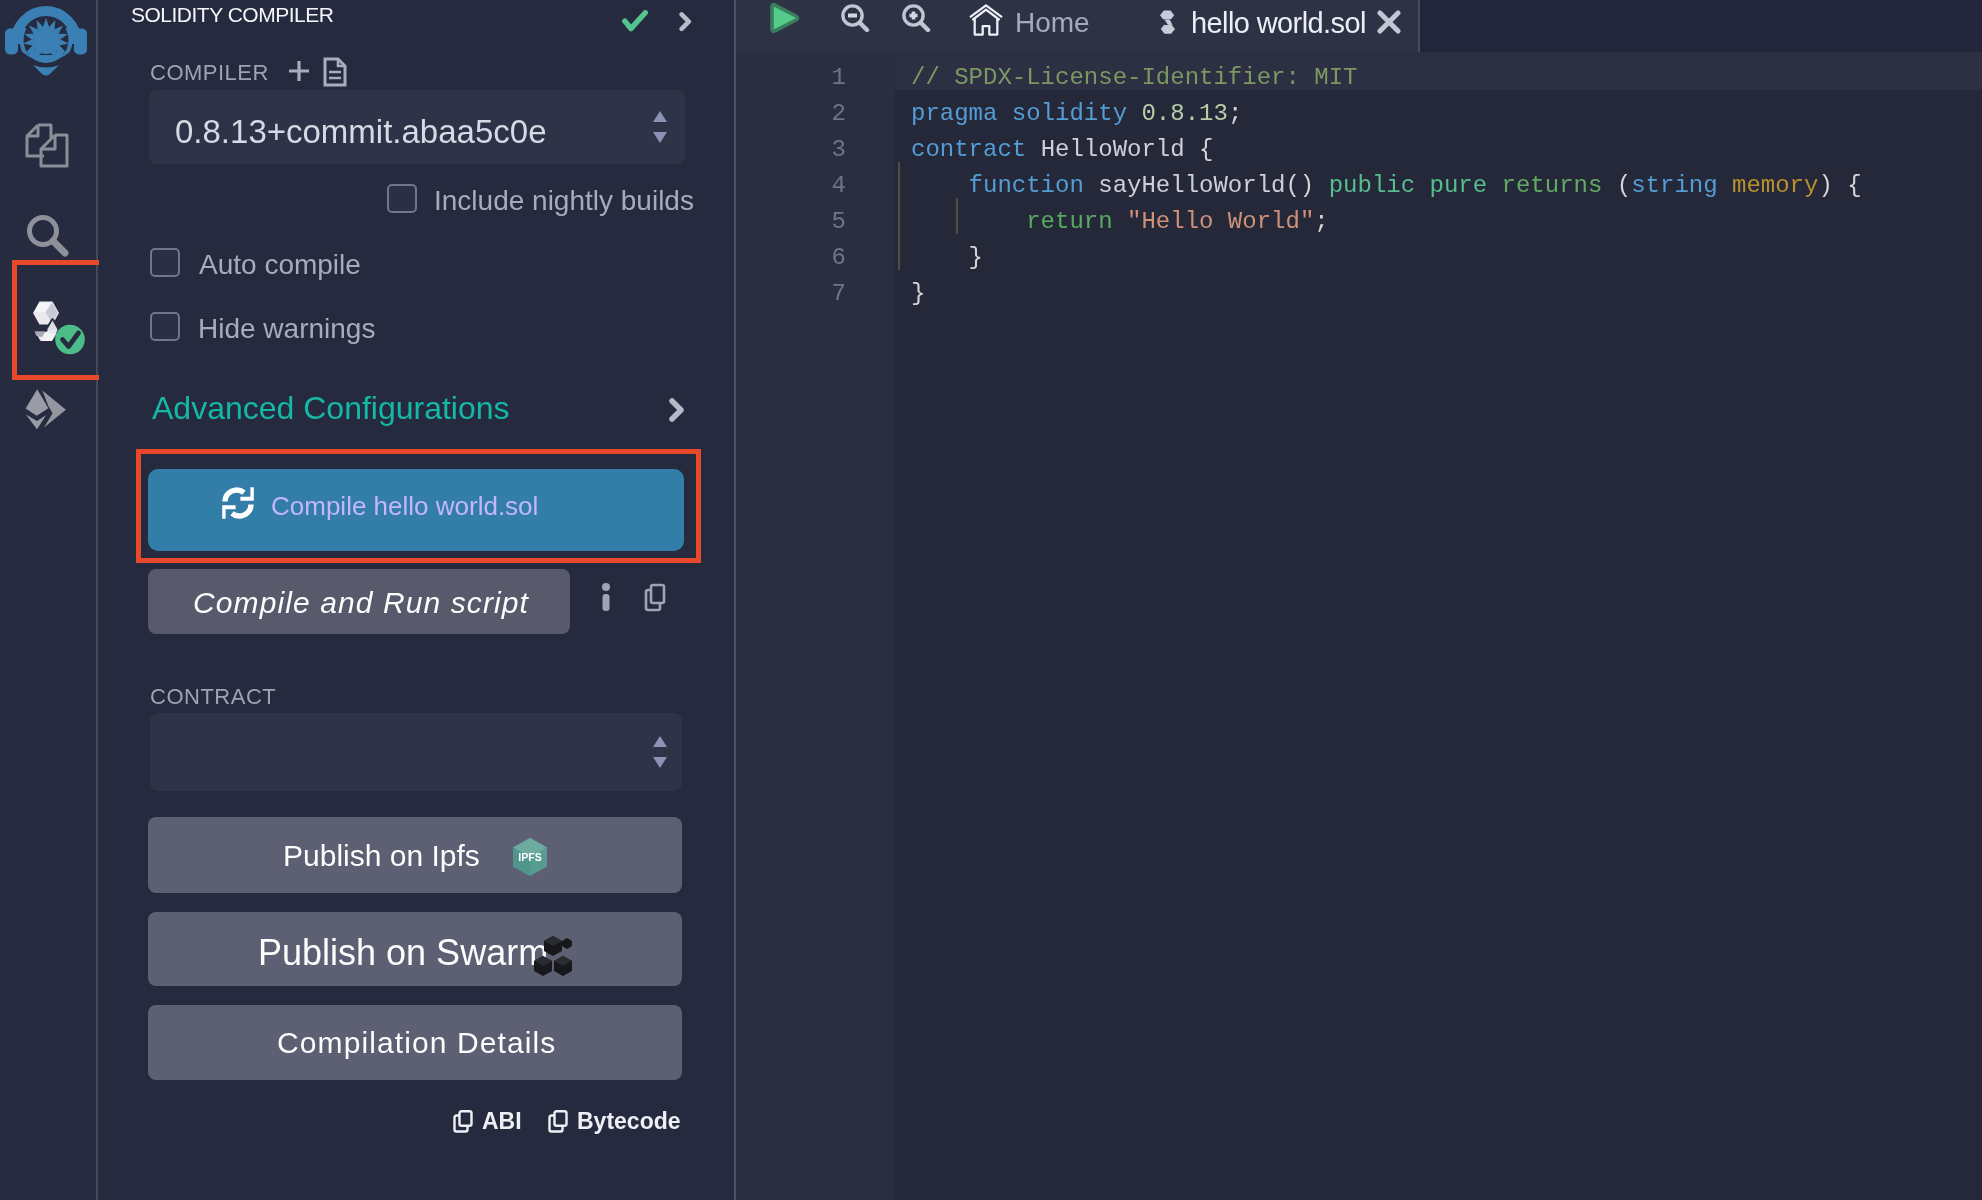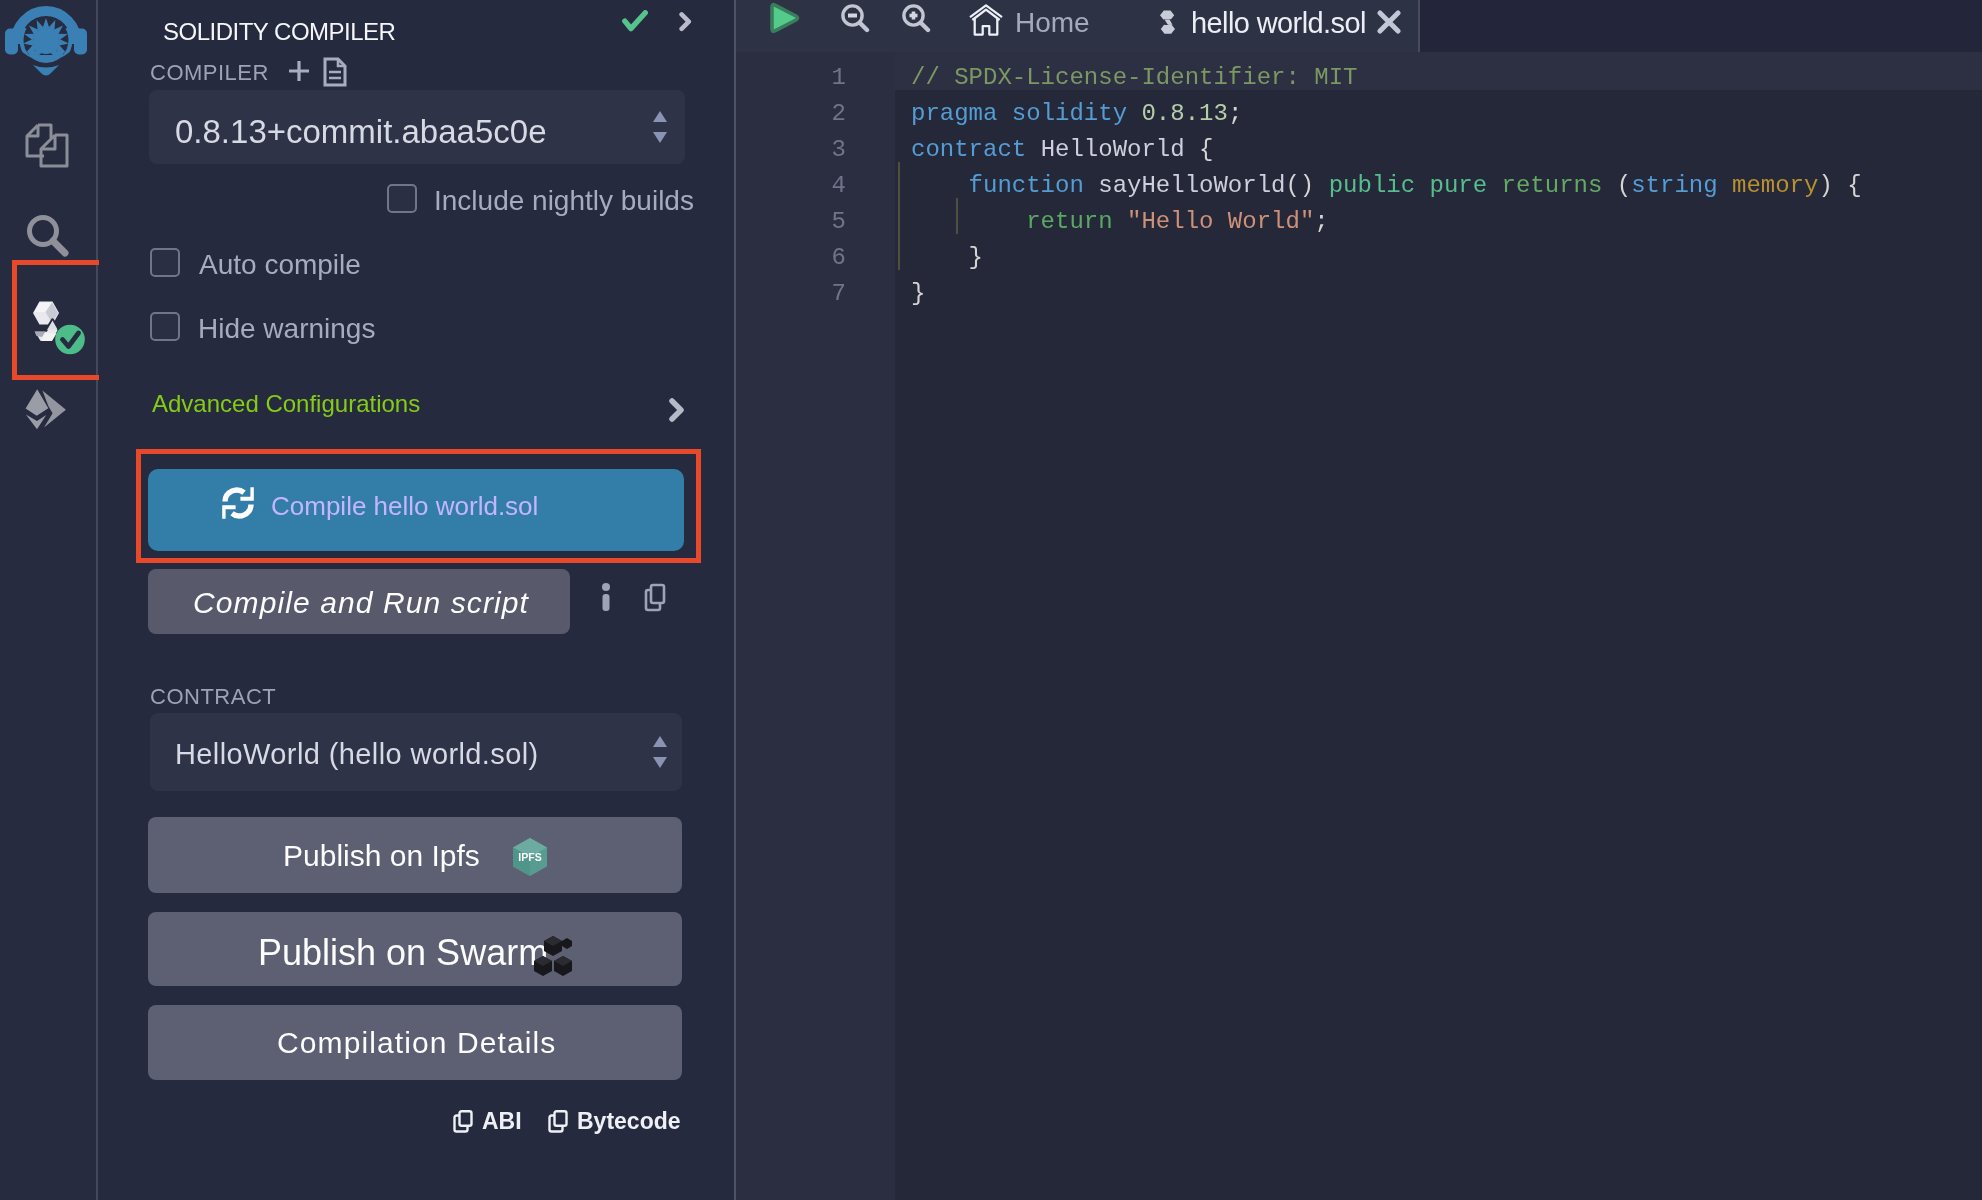--- a/index.html
+++ b/index.html
@@ -71,21 +71,21 @@
       <polygon points="17.2,5.2 28.3,24.2 16.7,31.7 5.6,24.4" fill="#9a9ca6"></polygon>
       <polygon points="22.4,6.6 45.9,25.8 24,43.6 32.6,29.3 28.3,22" fill="#94969f"></polygon>
       <polygon points="5.9,30.4 17,37.1 26.2,31 17,45.3" fill="#9a9ca6"></polygon>
     </g>
   </svg>
 
   <div class="abs" style="left:12px;top:260px;width:93px;height:120px;border:5px solid #e8492b;"></div>
 
   <div class="abs" style="left:99px;top:0;width:637px;height:1200px;background:#262a3e;border-right:2px solid #4e5266;"></div>
 
-  <div class="abs" style="left:131px;top:18px;width:460px;font-size:24px;letter-spacing:-0.5px;color:#f5f6fa;margin-left:32px;">SOLIDITY COMPILER</div>
+  <div class="abs" style="left:131px;top:3px;width:460px;font-size:21px;letter-spacing:-0.5px;color:#f5f6fa;">SOLIDITY COMPILER</div>
   <svg class="abs" style="left:621px;top:10px;" width="30" height="26" viewBox="0 0 32 28">
     <path d="M4,12 L10.5,20 L26,3" fill="none" stroke="#55c38c" stroke-width="5.8" stroke-linecap="round" stroke-linejoin="round"></path>
   </svg>
   <svg class="abs" style="left:678px;top:12px;" width="18" height="22" viewBox="0 0 20 24">
     <path d="M4,2.5 L12,10.5 L4,18.5" fill="none" stroke="#babdc9" stroke-width="5" stroke-linecap="round" stroke-linejoin="round"></path>
   </svg>
 
   <div class="abs" style="left:150px;top:60px;font-size:22px;color:#9fa2b4;letter-spacing:0.5px;">COMPILER</div>
   <svg class="abs" style="left:288px;top:60px;" width="22" height="22" viewBox="0 0 22 22">
     <path d="M11,1 V21 M1,11 H21" stroke="#a9acbe" stroke-width="3.2"></path>
@@ -105,21 +105,21 @@
 
   <div class="abs" style="left:387px;top:184px;width:30px;height:29px;background:#2b2f43;border:2px solid #70758c;border-radius:5px;"></div>
   <div class="abs" style="left:434px;top:185px;font-size:28px;color:#a8abbd;">Include nightly builds</div>
 
   <div class="abs" style="left:150px;top:248px;width:30px;height:29px;background:#2b2f43;border:2px solid #70758c;border-radius:5px;"></div>
   <div class="abs" style="left:199px;top:249px;font-size:28px;color:#a8abbd;">Auto compile</div>
 
   <div class="abs" style="left:150px;top:312px;width:30px;height:29px;background:#2b2f43;border:2px solid #70758c;border-radius:5px;"></div>
   <div class="abs" style="left:198px;top:313px;font-size:28px;color:#a8abbd;">Hide warnings</div>
 
-  <div class="abs" style="left:152px;top:390px;font-size:24px;color:#84cc16;">Advanced Configurations</div>
+  <div class="abs" style="left:152px;top:390px;font-size:32px;color:#14b8a6;">Advanced Configurations</div>
   <svg class="abs" style="left:668px;top:398px;" width="20" height="24" viewBox="0 0 20 24">
     <path d="M4,3 L13,12 L4,21" fill="none" stroke="#b6b9c6" stroke-width="5.5" stroke-linecap="round" stroke-linejoin="round"></path>
   </svg>
 
   <div class="abs" style="left:136px;top:449px;width:565px;height:114px;border:5px solid #e8492b;"></div>
 
   <div class="abs" style="left:148px;top:469px;width:536px;height:82px;background:#337ea9;border-radius:10px;"></div>
   <svg class="abs" style="left:222px;top:487px;" width="32" height="32" viewBox="0 0 32 32">
     <path d="M3,14.5 A11.7,11.7 0 0 1 22,5.6" fill="none" stroke="#ffffff" stroke-width="5.4"></path>
     <path d="M28.4,0.3 h3.4 v13.5 h-13.4 v-4.1 h10 z" fill="#ffffff"></path>
@@ -135,21 +135,20 @@
     <rect x="3.5" y="11" width="7" height="17" rx="3" fill="#9fa3b5"></rect>
   </svg>
   <svg class="abs" style="left:644px;top:583px;" width="22" height="29" viewBox="0 0 22 29">
     <rect x="7" y="2" width="13" height="18" rx="2" fill="none" stroke="#9fa3b5" stroke-width="2.6"></rect>
     <path d="M7,7 H4 a2,2 0 0 0 -2,2 V25 a2,2 0 0 0 2,2 H14 a2,2 0 0 0 2,-2 V20" fill="none" stroke="#9fa3b5" stroke-width="2.6"></path>
   </svg>
 
   <div class="abs" style="left:150px;top:684px;font-size:22px;color:#9fa2b4;letter-spacing:0.5px;">CONTRACT</div>
 
   <div class="abs" style="left:150px;top:713px;width:532px;height:78px;background:#2f3347;border-radius:8px;"></div>
-  <div class="abs" style="left:175px;top:738px;font-size:29px;letter-spacing:0.4px;color:#d7d9e4;">HelloWorld (hello world.sol)</div>
   <svg class="abs" style="left:651px;top:734px;" width="18" height="36" viewBox="0 0 18 36">
     <polygon points="9,2 16,13 2,13" fill="#8b93b4"></polygon>
     <polygon points="9,34 16,23 2,23" fill="#8b93b4"></polygon>
   </svg>
 
   <div class="abs" style="left:148px;top:817px;width:534px;height:76px;background:#5d5f72;border-radius:8px;"></div>
   <div class="abs" style="left:283px;top:839px;font-size:30px;color:#fdfdfe;">Publish on Ipfs</div>
   <svg class="abs" style="left:512px;top:837px;" width="36" height="40" viewBox="0 0 36 40">
     <polygon points="18,1 35,10.5 35,29.5 18,39 1,29.5 1,10.5" fill="#579b91"></polygon>
     <polygon points="18,1 35,10.5 18,20 1,10.5" fill="#6cab9f"></polygon>

